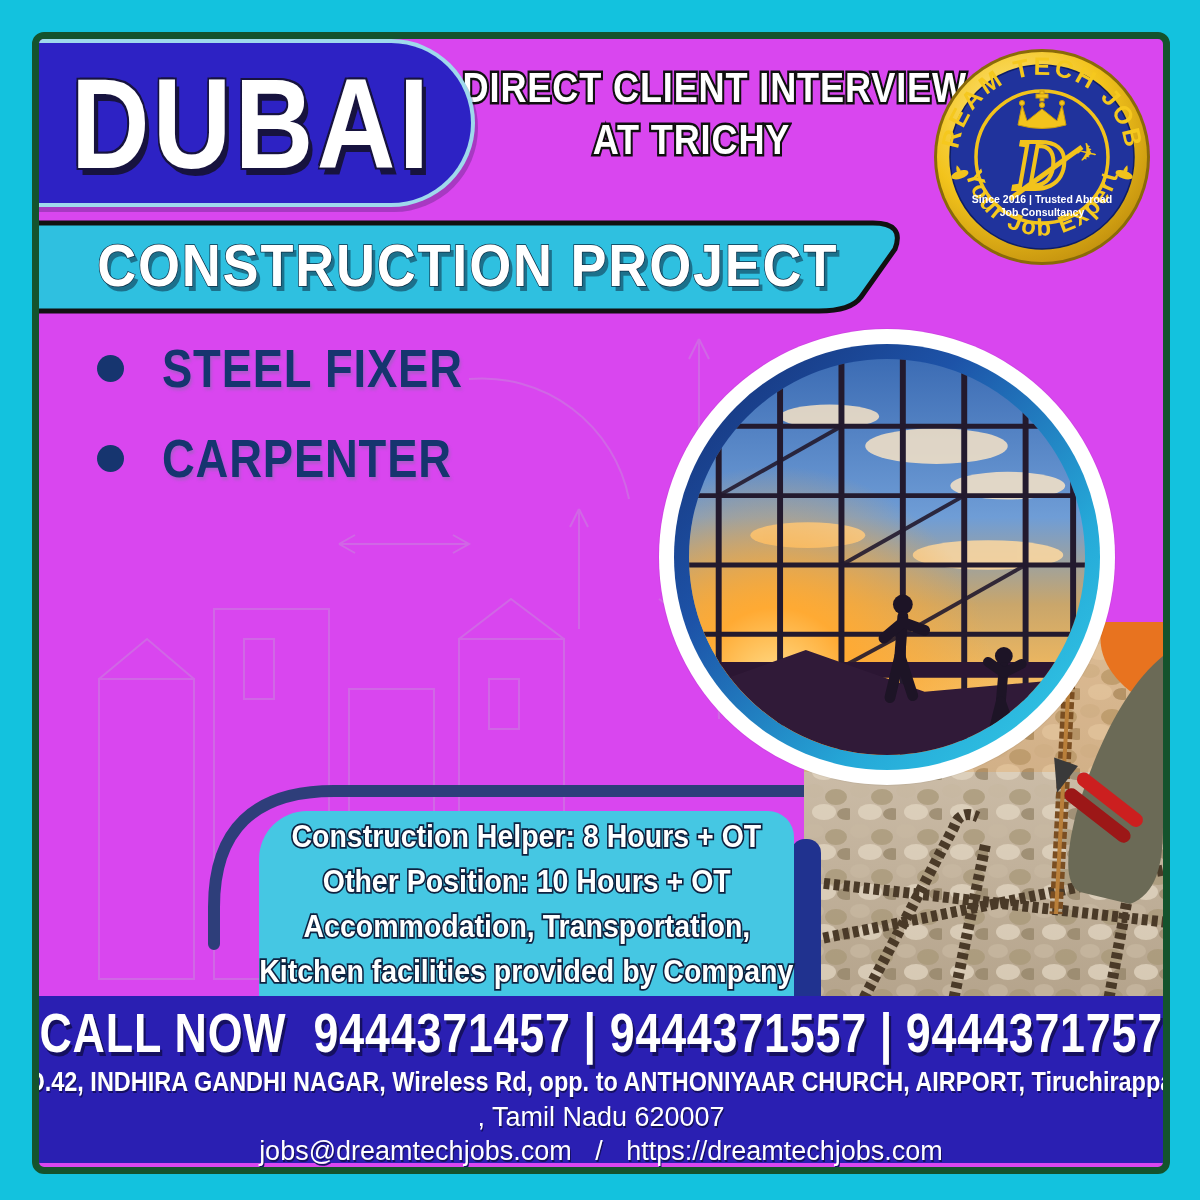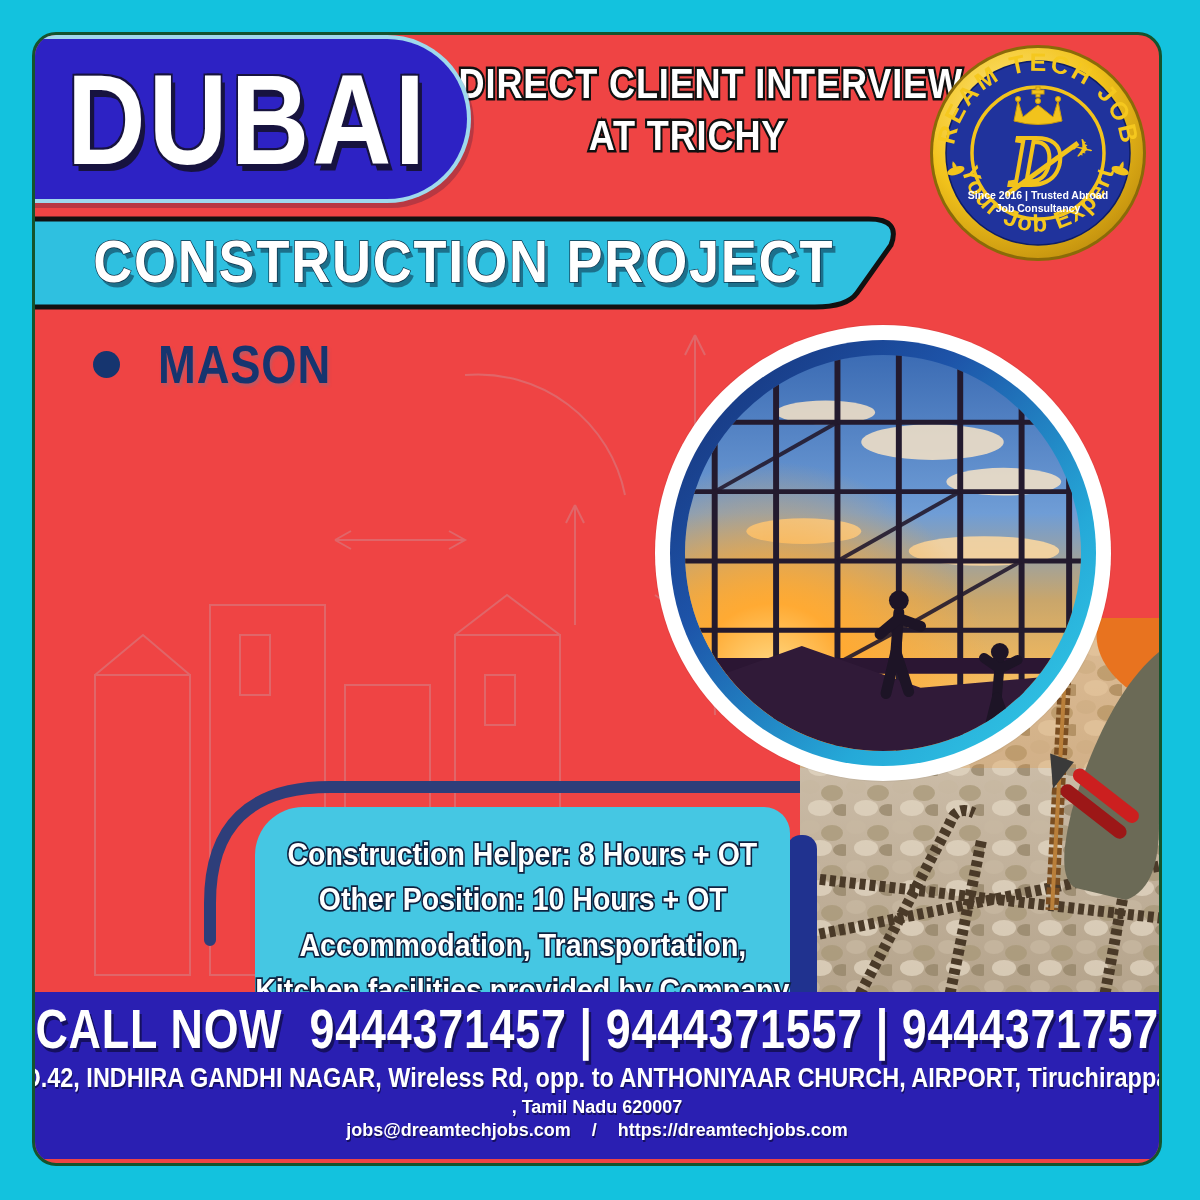--- a/index.html
+++ b/index.html
@@ -1,19 +1,19 @@
 <!DOCTYPE html>
 <html><head>
 <meta charset="utf-8">
 <style>
   html,body{margin:0;padding:0;background:#0e2c3a;}
   .poster{position:relative;width:1200px;height:1200px;overflow:hidden;
     font-family:"Liberation Sans",sans-serif;background:#13c2de;}
   .panel{position:absolute;left:32px;top:32px;width:1124px;height:1128px;
-    background:#ef4444;border:3px solid #14532d;border-radius:24px;overflow:hidden;}
+    background:#d946ef;border:7px solid #14532d;border-radius:12px;overflow:hidden;}
   .abs{position:absolute;}
   
   .sketch{left:0;top:0;width:100%;height:100%;z-index:1;opacity:.5;}
   
   .dubai-box{left:-6px;top:0;width:438px;height:160px;background:#2d22c4;
     border:4px solid #9fd9ec;border-left:none;border-radius:0 86px 86px 0;
     display:flex;align-items:center;justify-content:center;z-index:4;
     box-shadow:3px 5px 0 rgba(20,20,60,.25);}
   .dubai-text{font-size:128px;font-weight:900;color:#fff;letter-spacing:4px;
     transform:scaleX(.85);white-space:nowrap;
@@ -45,34 +45,34 @@
   .circle-in svg{display:block;width:100%;height:100%;}
   
   .rebar{left:765px;top:583px;width:359px;height:376px;z-index:2;}
   .rebar svg{display:block;width:100%;height:100%;}
   
   .deco-arc{left:0;top:0;width:100%;height:100%;z-index:2;}
   .navy-bar{left:752px;top:800px;width:30px;height:158px;background:#20328f;border-radius:14px 14px 0 0;z-index:3;}
   
   .benefits{left:220px;top:772px;width:535px;height:186px;background:#45c7e3;
     border-radius:48px 26px 0 0;z-index:3;display:flex;flex-direction:column;
-    align-items:center;justify-content:flex-end;padding-top:20px;}
+    align-items:center;justify-content:center;padding-top:0;}
   .benefits div{font-size:31px;font-weight:900;color:#fff;line-height:1.46;white-space:nowrap;
     transform:scaleX(.92);-webkit-text-stroke:3.5px #0e2240;paint-order:stroke fill;}
   
   .bottom{left:0;top:957px;width:100%;height:167px;background:#2a1fb2;z-index:6;
     display:flex;flex-direction:column;align-items:center;}
   .call-line{margin-top:4px;display:flex;align-items:center;white-space:nowrap;
     transform:scaleX(.8);font-size:56px;font-weight:900;color:#fff;letter-spacing:1px;
     text-shadow:3px 4px 0 #151060;}
   .call-line .gap{width:34px;}
   .call-line .sep{margin:0 16px;}
   .addr{font-size:27px;font-weight:700;color:#fff;white-space:nowrap;transform:scaleX(.87);
     line-height:1.28;text-shadow:1px 2px 0 #151060;}
-  .addr2,.web-line{font-size:18px;font-weight:700;color:#fff;white-space:nowrap;line-height:1.28;
+  .addr2,.web-line{font-size:27px;font-weight:400;color:#fff;white-space:nowrap;line-height:1.28;
     text-shadow:1px 2px 0 #151060;}
   .web-line span{margin:8px 8px;}
 </style>
 </head>
 <body>
 
 <div class="poster">
   <div class="panel">
 
     <svg class="abs sketch" viewBox="0 0 1124 1128">
@@ -149,21 +149,25 @@
     <svg class="abs banner" viewBox="0 0 880 104">
       <path d="M-8,8 H834 Q866,8 856,34 L822,82 Q812,96 780,96 H-8 Z" fill="#2fc0e0" stroke="#111111" stroke-width="5"></path>
     </svg>
     <div class="abs banner-text">
       <span>CONSTRUCTION PROJECT</span>
     </div>
 
     <div class="abs jobs">
       <div class="job">
         <span class="dot"></span>
-        <span class="lbl">MASON</span>
+        <span class="lbl">STEEL FIXER</span>
+      </div>
+      <div class="job">
+        <span class="dot"></span>
+        <span class="lbl">CARPENTER</span>
       </div>
     </div>
 
     <svg class="abs deco-arc" viewBox="0 0 1124 1128">
       <path d="M770,752 L295,752 Q175,752 175,868 L175,905" fill="none" stroke="#2e3e7a" stroke-width="12" stroke-linecap="round"></path>
     </svg>
 
     <div class="abs rebar">
       <svg viewBox="0 0 359 376">
         <defs>

